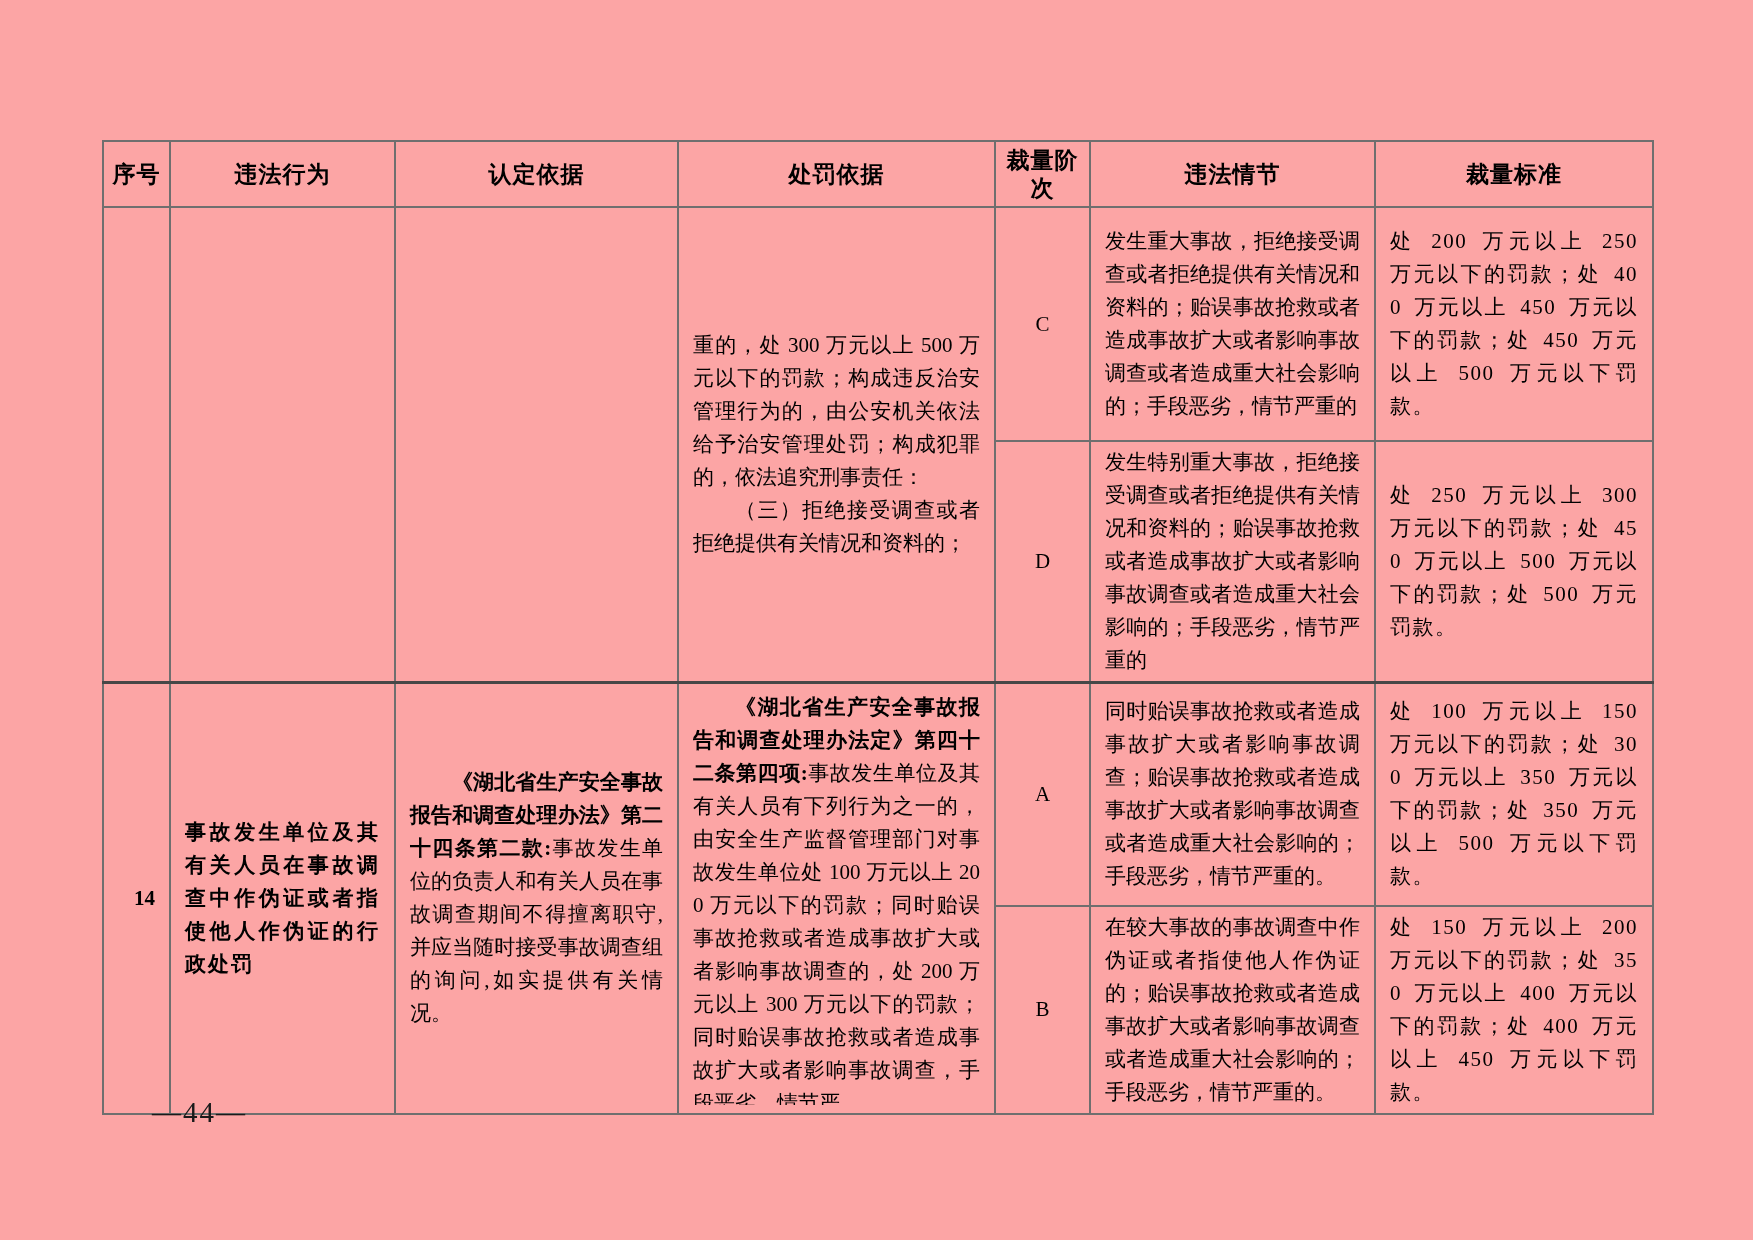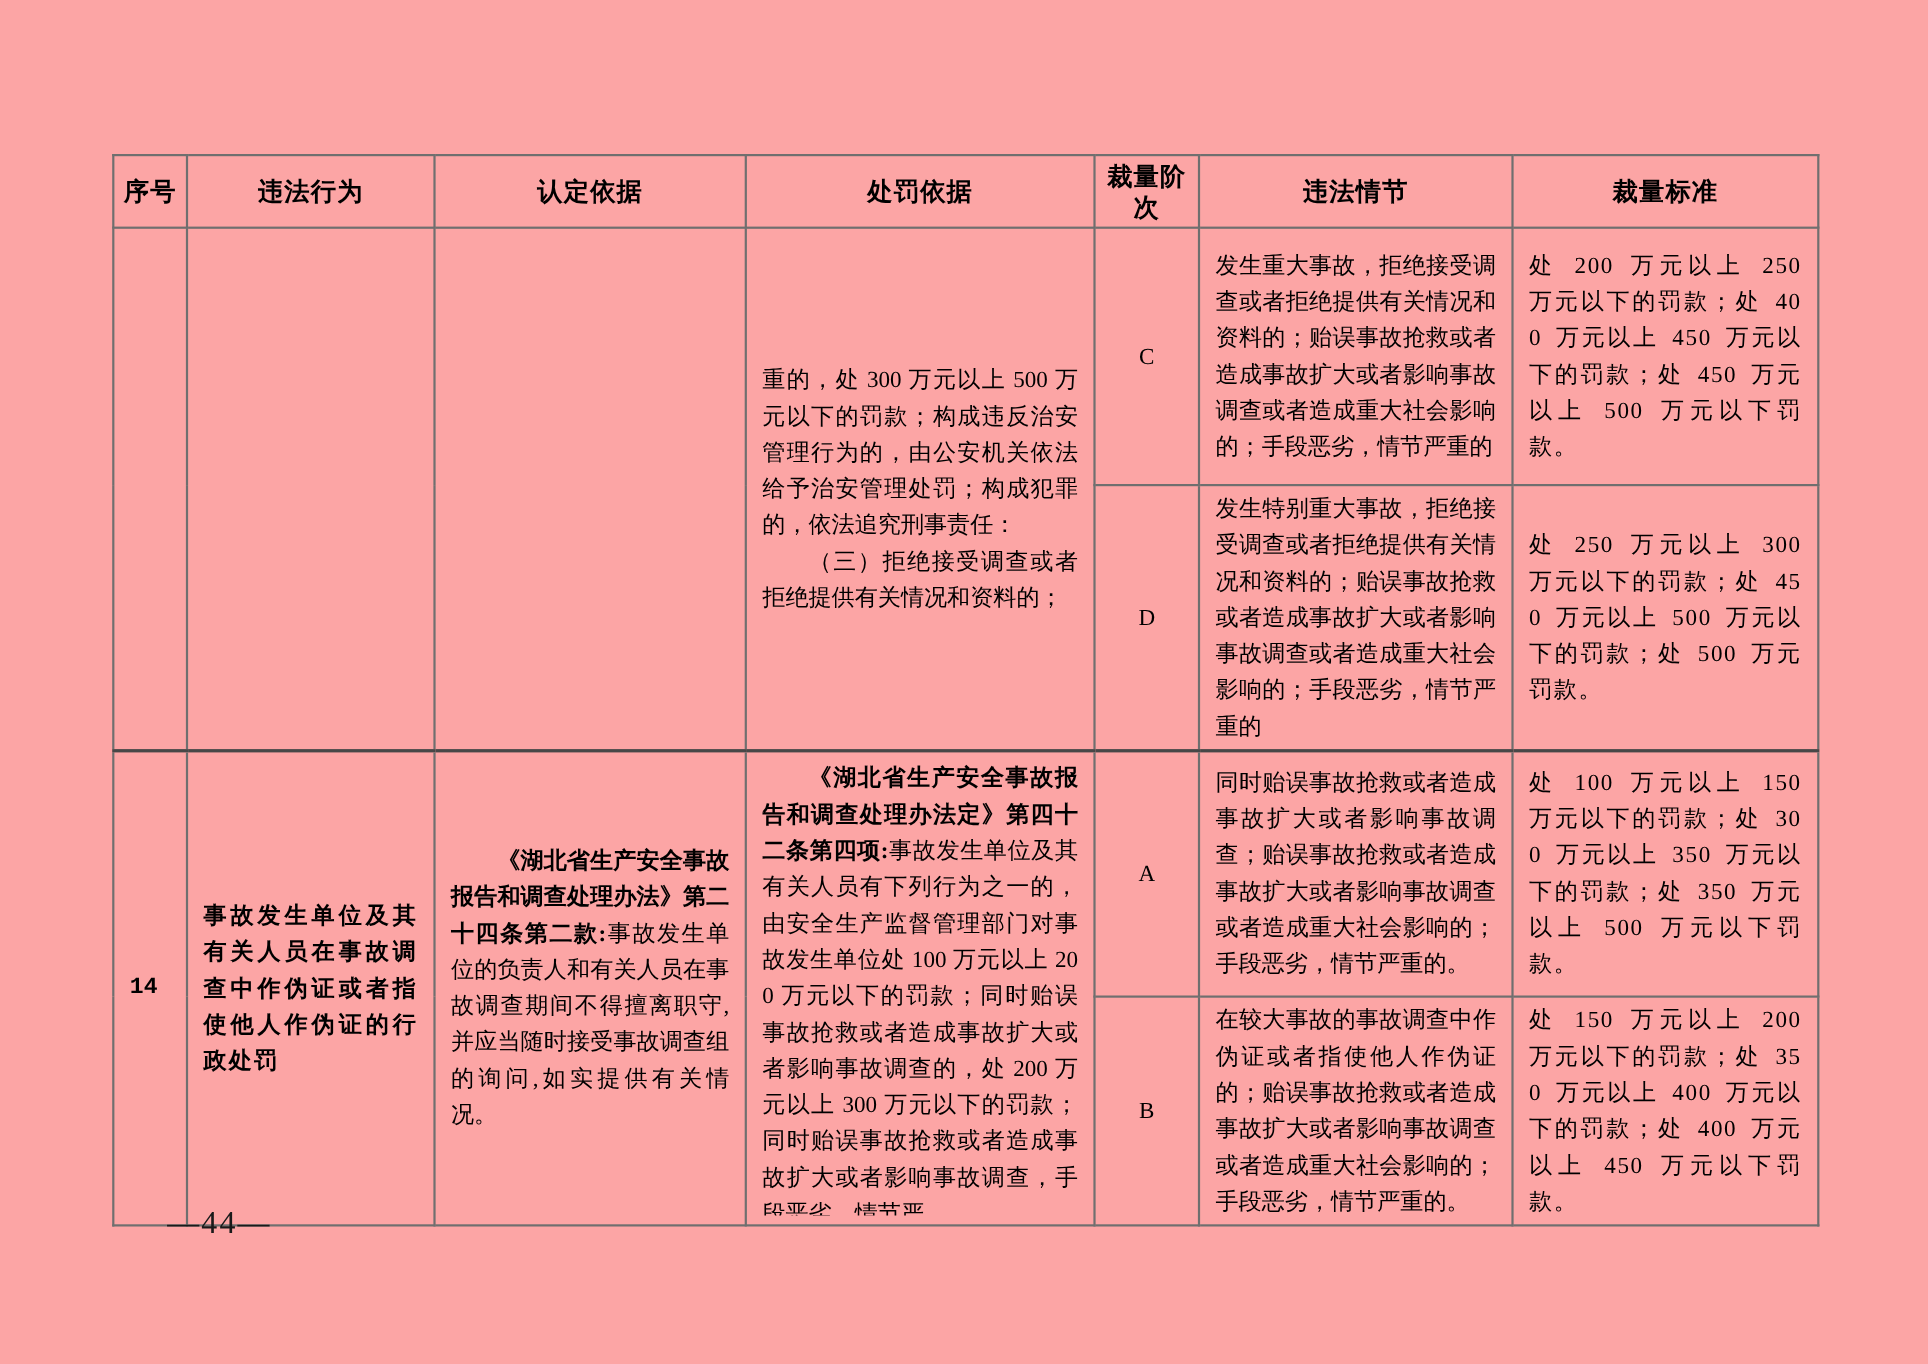--- a/index.html
+++ b/index.html
@@ -43,24 +43,24 @@
     font-weight: 600;
     font-size: 23px;
     line-height: 28px;
     text-align: center;
     padding: 4px 6px;
     letter-spacing: 1px;
   }
   tr.group-start td { border-top: 3px solid #474747; }
 
   td.idx {
-    text-align: left;
+    text-align: right;
     font-size: 22px;
     font-weight: bold;
-    font-family: Liberation Mono, monospace;
+    font-family: Liberation Serif, serif;
   }
   td.act {
     font-weight: bold;
     font-size: 24px;
     line-height: 40px;
     letter-spacing: 2px;
     text-align: justify;
     text-justify: inter-ideograph;
     padding: 4px 16px;
     margin-top: 32px;

